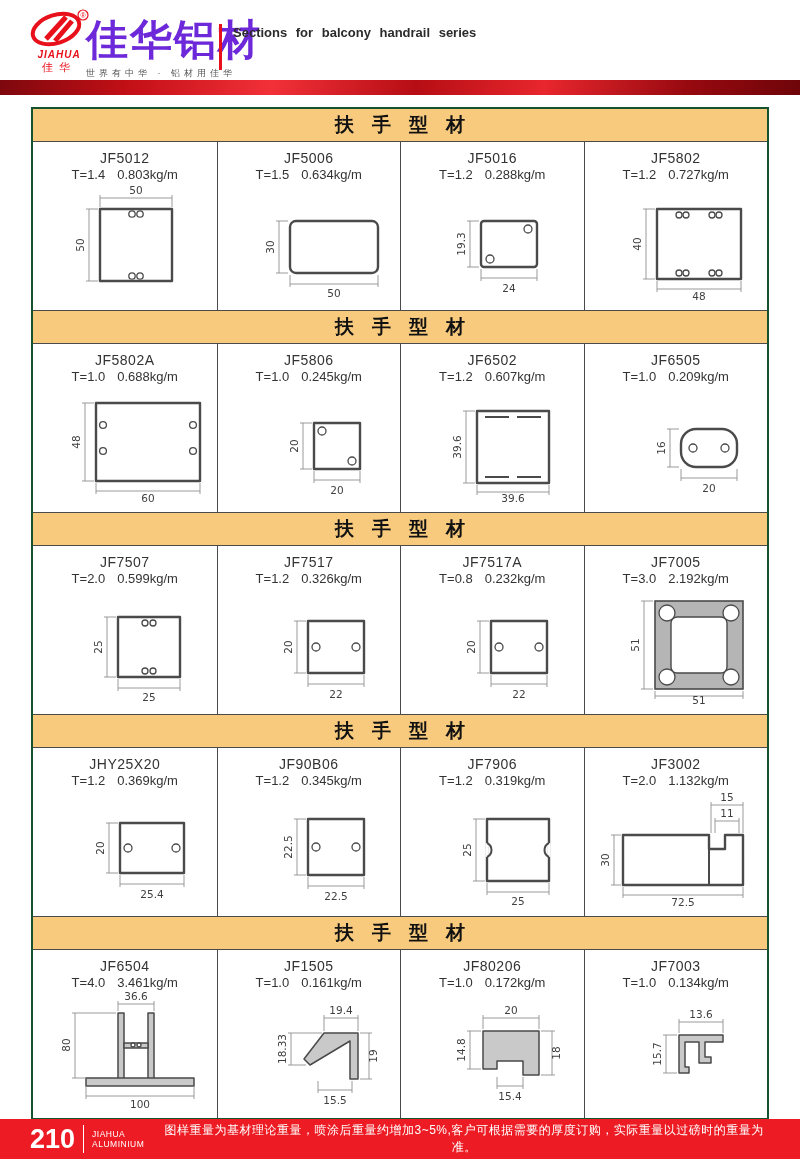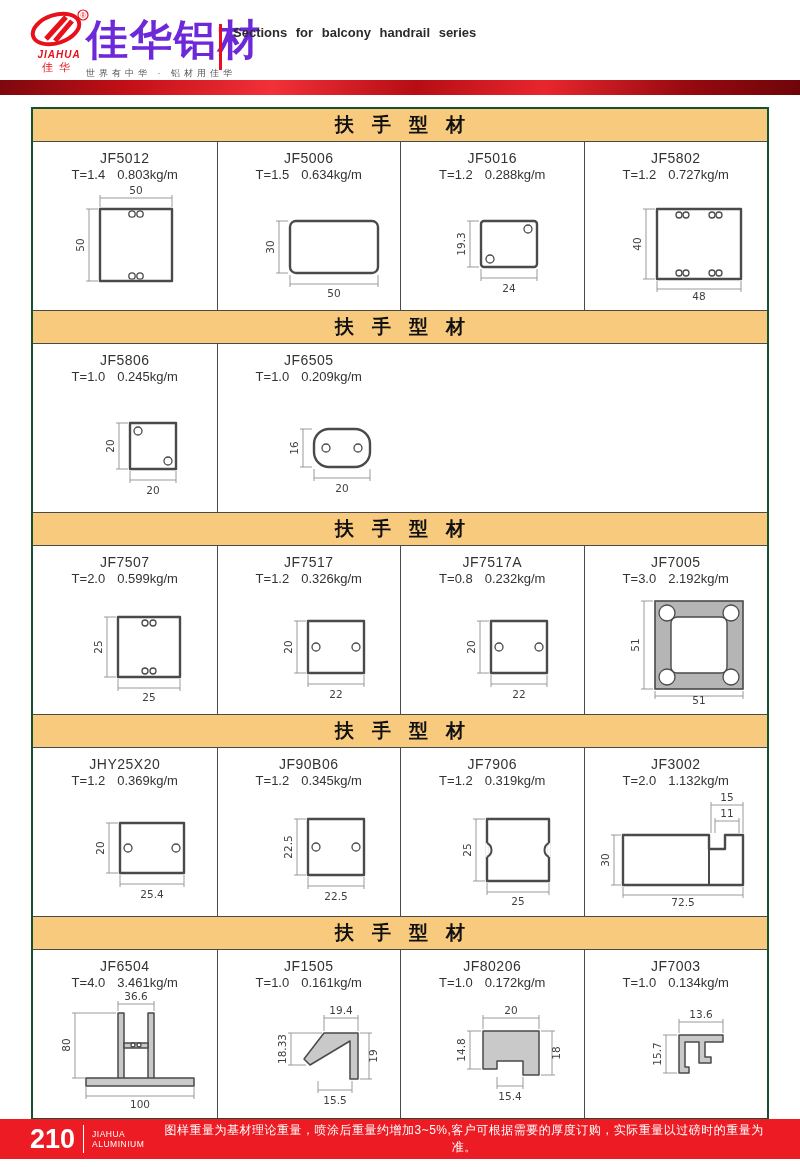--- a/index.html
+++ b/index.html
@@ -143,30 +143,57 @@
       </div>
     </div>
   </div>
 
   <div class="section">
     <div class="secbar">
         <span>扶手型材</span>
       </div>
     <div class="cells">
       <div class="cell">
+        <div class="code">JF5802A</div>
+        <div class="spec"><span>T=1.0</span><span>0.688kg/m</span></div>
+        <svg width="166" height="118" viewBox="0 0 166 118">
+          <rect class="pw" x="54" y="18" width="104" height="78"></rect>
+          <circle class="bs" cx="61" cy="40" r="3.4"></circle>
+            <circle class="bs" cx="61" cy="66" r="3.4"></circle>
+          <circle class="bs" cx="151" cy="40" r="3.4"></circle>
+            <circle class="bs" cx="151" cy="66" r="3.4"></circle>
+          <path class="dm" d="M52,18 H40 M52,96 H40 M43,18 V96"></path>
+          <text class="dt" transform="rotate(-90 38 57)" x="38" y="57">48</text>
+          <path class="dm" d="M54,98 V109 M158,98 V109 M54,106 H158"></path>
+          <text class="dt" x="106" y="117">60</text>
+        </svg>
+      </div>
+      <div class="cell">
         <div class="code">JF5806</div>
         <div class="spec"><span>T=1.0</span><span>0.245kg/m</span></div>
         <svg width="166" height="118" viewBox="0 0 166 118">
           <rect class="pw" x="88" y="38" width="46" height="46"></rect>
           <circle class="bs" cx="96" cy="46" r="4"></circle>
             <circle class="bs" cx="126" cy="76" r="4"></circle>
           <path class="dm" d="M86,38 H74 M86,84 H74 M77,38 V84"></path>
           <text class="dt" transform="rotate(-90 72 61)" x="72" y="61">20</text>
           <path class="dm" d="M88,86 V98 M134,86 V98 M88,95 H134"></path>
           <text class="dt" x="111" y="109">20</text>
+        </svg>
+      </div>
+      <div class="cell">
+        <div class="code">JF6502</div>
+        <div class="spec"><span>T=1.2</span><span>0.607kg/m</span></div>
+        <svg width="166" height="118" viewBox="0 0 166 118">
+          <rect class="pw" x="68" y="26" width="72" height="72"></rect>
+          <path class="pl" stroke-width="1.6" d="M76,32 H100 M108,32 H132 M76,92 H100 M108,92 H132"></path>
+          <path class="dm" d="M66,26 H54 M66,98 H54 M57,26 V98"></path>
+          <text class="dt" transform="rotate(-90 52 62)" x="52" y="62">39.6</text>
+          <path class="dm" d="M68,100 V110 M140,100 V110 M68,107 H140"></path>
+          <text class="dt" x="104" y="117">39.6</text>
         </svg>
       </div>
       <div class="cell">
         <div class="code">JF6505</div>
         <div class="spec"><span>T=1.0</span><span>0.209kg/m</span></div>
         <svg width="166" height="118" viewBox="0 0 166 118">
           <rect class="pw" x="88" y="44" width="56" height="38" rx="15"></rect>
           <circle class="bs" cx="100" cy="63" r="4"></circle>
             <circle class="bs" cx="132" cy="63" r="4"></circle>
           <path class="dm" d="M86,44 H74 M86,82 H74 M77,44 V82"></path>

